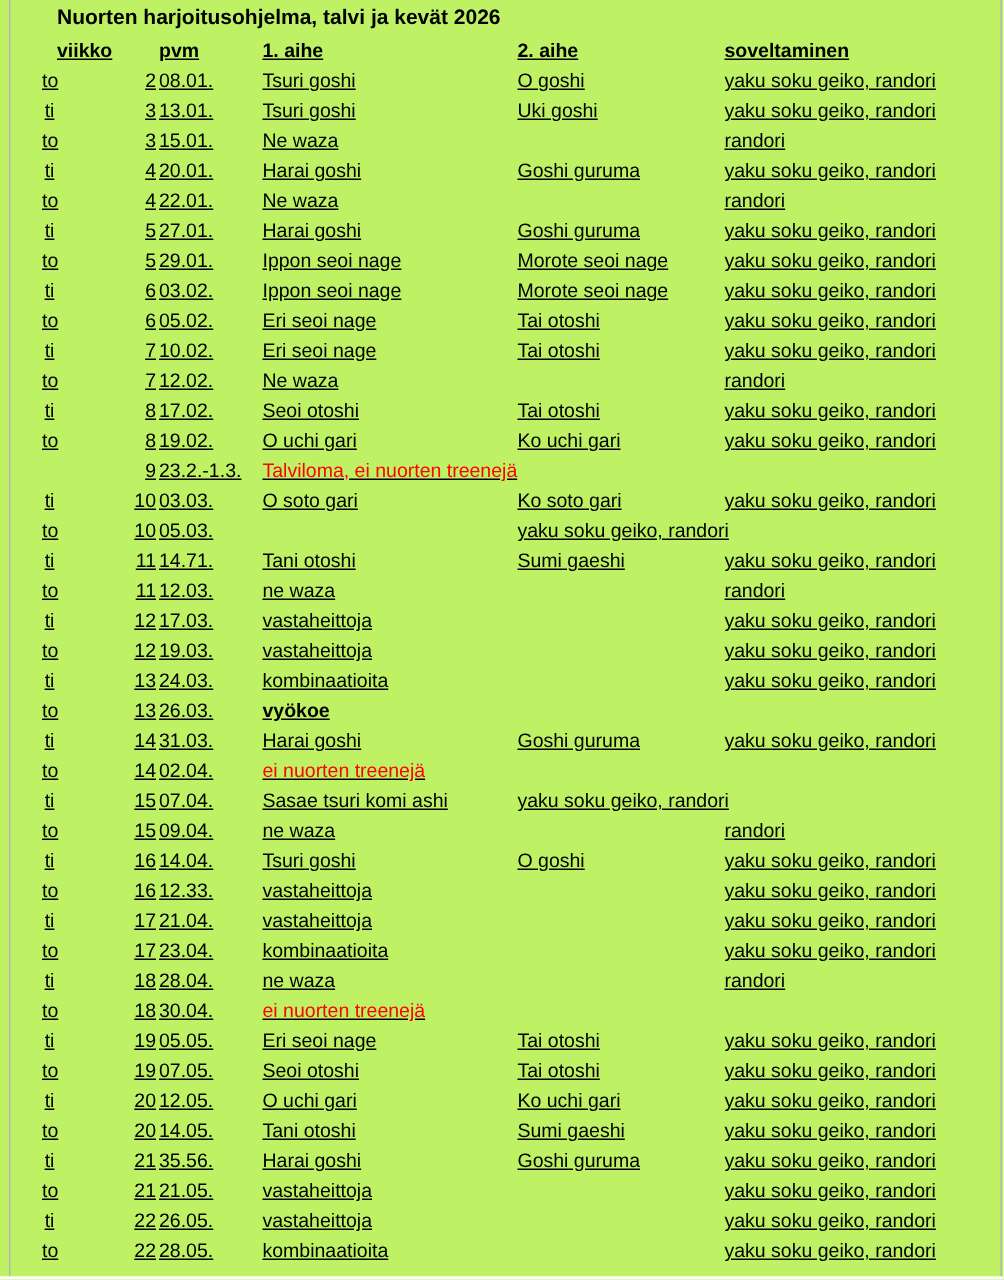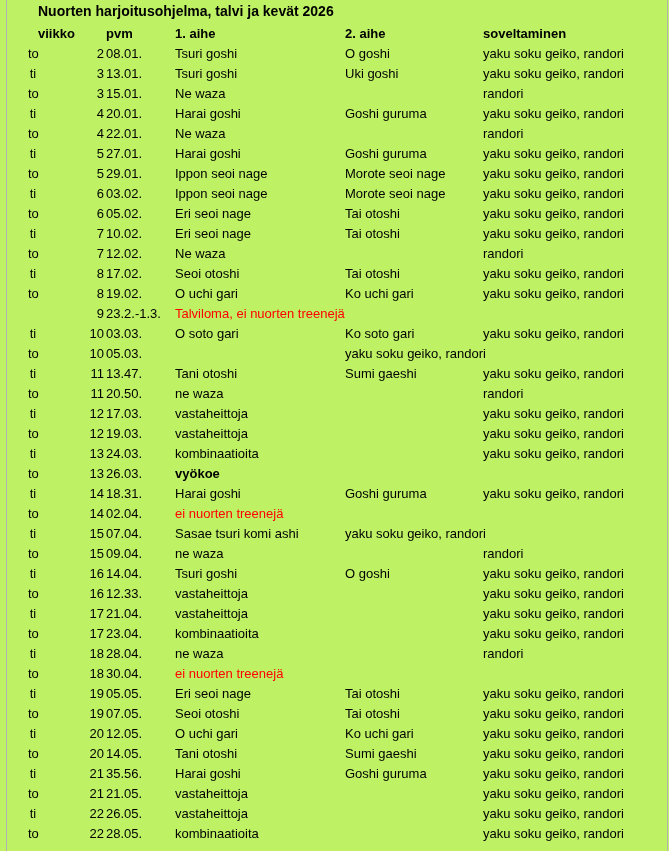--- a/index.html
+++ b/index.html
@@ -40,20 +40,21 @@
     top: 3px;
     font-size: 14px;
     font-weight: bold;
     white-space: nowrap;
   }
   .table {
     position: absolute;
     left: 0;
     top: 24px;
     width: 669px;
+    text-decoration: underline;
   }
   .grid {
     display: grid;
     grid-template-columns: 38px 68px 52px 187px 138px 1fr;
     height: 20px;
     line-height: 20px;
     white-space: nowrap;
   }
   .grid.header { font-weight: bold; }
   .c-day    { text-align: center; margin-left: 28px; }
@@ -226,30 +227,30 @@
       <div class="c-day">to</div>
       <div class="c-week">10</div>
       <div class="c-date">05.03.</div>
       <div class="c-topic2"></div>
       <div class="c-app">yaku soku geiko, randori</div>
     </div>
 
     <div class="grid row">
       <div class="c-day">ti</div>
       <div class="c-week">11</div>
-      <div class="c-date">13.47.</div>
+      <div class="c-date">14.71.</div>
       <div class="c-topic1">Tani otoshi</div>
       <div class="c-topic2">Sumi gaeshi</div>
       <div class="c-app">yaku soku geiko, randori</div>
     </div>
 
     <div class="grid row">
       <div class="c-day">to</div>
       <div class="c-week">11</div>
-      <div class="c-date">20.50.</div>
+      <div class="c-date">12.03.</div>
       <div class="c-topic1">ne waza</div>
       <div class="c-topic2"></div>
       <div class="c-app">randori</div>
     </div>
 
     <div class="grid row">
       <div class="c-day">ti</div>
       <div class="c-week">12</div>
       <div class="c-date">17.03.</div>
       <div class="c-topic1">vastaheittoja</div>
@@ -280,21 +281,21 @@
       <div class="c-week">13</div>
       <div class="c-date">26.03.</div>
       <div class="c-topic1 t-bold">vyökoe</div>
       <div class="c-topic2"></div>
       <div class="c-app"></div>
     </div>
 
     <div class="grid row">
       <div class="c-day">ti</div>
       <div class="c-week">14</div>
-      <div class="c-date">18.31.</div>
+      <div class="c-date">31.03.</div>
       <div class="c-topic1">Harai goshi</div>
       <div class="c-topic2">Goshi guruma</div>
       <div class="c-app">yaku soku geiko, randori</div>
     </div>
 
     <div class="grid row">
       <div class="c-day">to</div>
       <div class="c-week">14</div>
       <div class="c-date">02.04.</div>
       <div class="c-topic1 t-red">ei nuorten treenejä</div>

